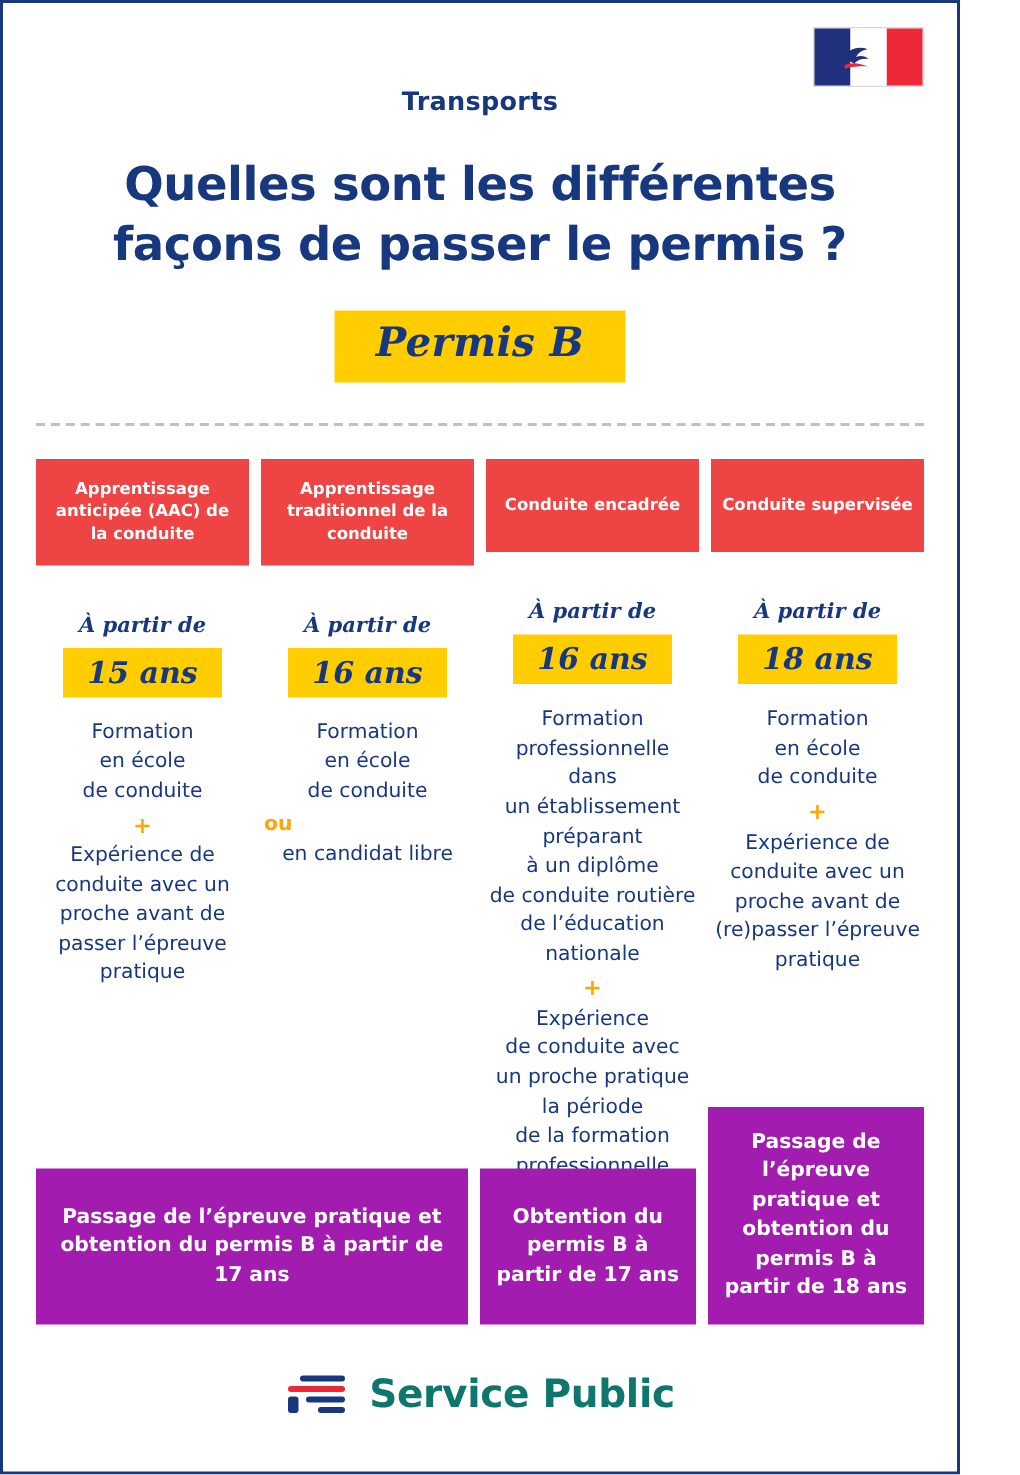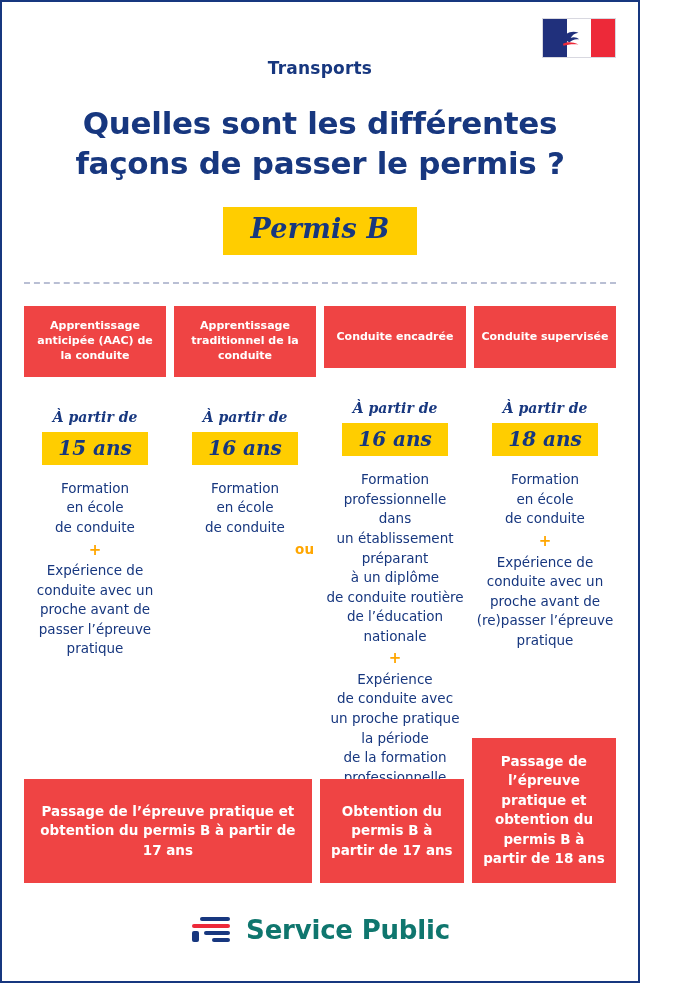--- a/index.html
+++ b/index.html
@@ -129,39 +129,39 @@
   }
   .plus {
     text-align: center;
     color: #ffa600;
     font-size: 15px;
     font-weight: bold;
     line-height: 1.1;
     margin: 4px 0 3px 0;
   }
   .ou {
-    text-align: right;
+    text-align: left;
     color: #ffa600;
     font-size: 13.5px;
     font-weight: bold;
     margin: 2px 0 1px 0;
   }
 
   
   .footer-row {
     position: absolute;
     left: 22px;
     right: 22px;
     bottom: 98px;
     display: flex;
     gap: 8px;
     align-items: flex-end;
   }
   .fbox {
-    background: #ef4444;
+    background: #a21caf;
     color: #fff;
     text-align: center;
     font-size: 13.5px;
     font-weight: bold;
     line-height: 1.45;
     padding: 14px 8px;
     display: flex;
     align-items: center;
     justify-content: center;
   }
@@ -237,20 +237,21 @@
       <div class="col-head">Apprentissage traditionnel de la conduite</div>
       <div class="from">À partir de</div>
       <div class="age-wrap">
         <span class="age">16 ans</span>
       </div>
       <div class="body-text">
         <div>Formation</div>
         <div>en école</div>
         <div>de conduite</div>
         <div class="ou">ou</div>
+        <div>en candidat libre</div>
       </div>
     </div>
 
     <div class="col">
       <div class="col-head">Conduite encadrée</div>
       <div class="from">À partir de</div>
       <div class="age-wrap">
         <span class="age">16 ans</span>
       </div>
       <div class="body-text">

